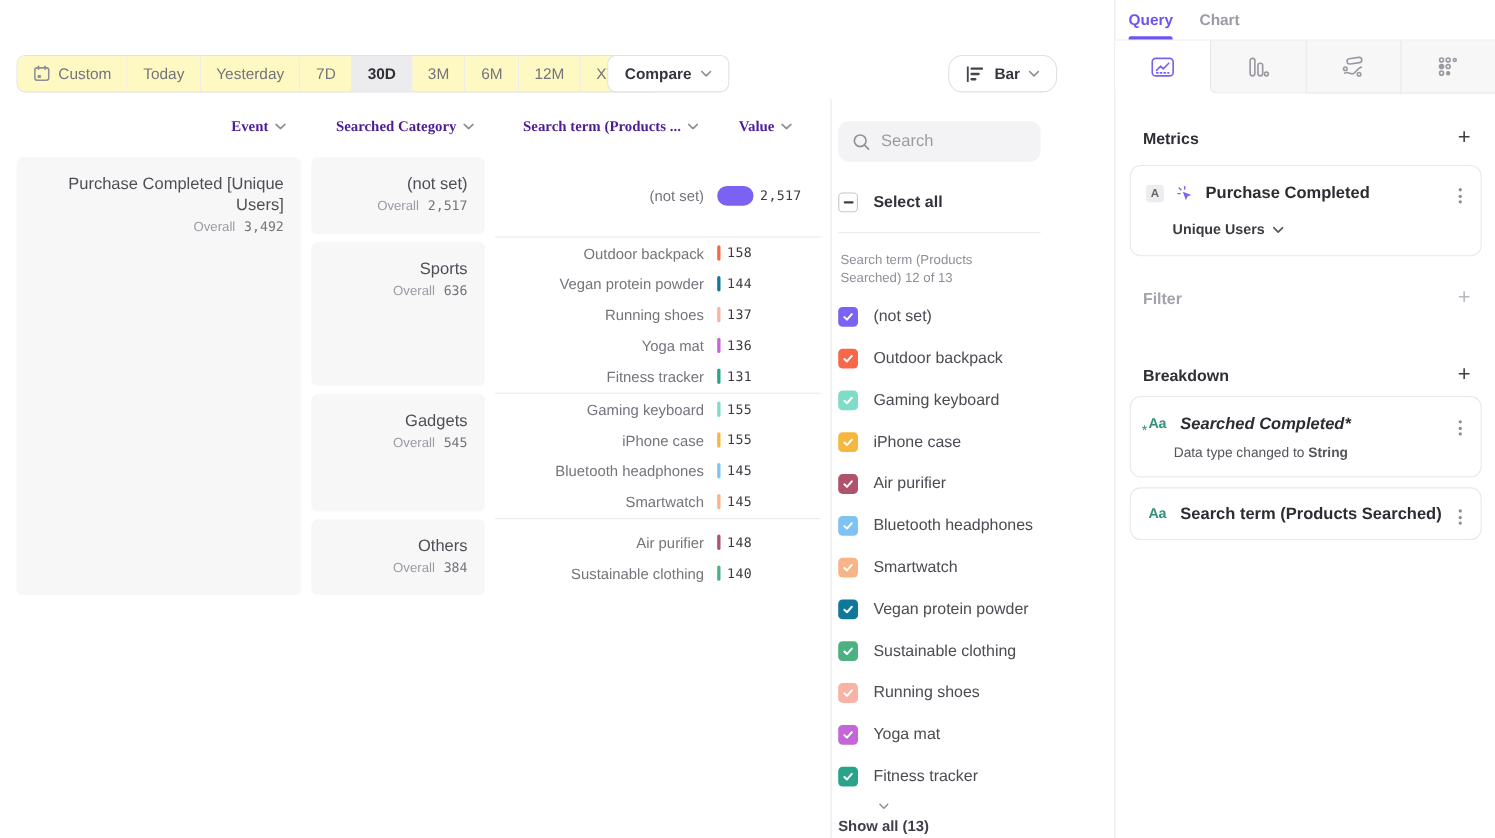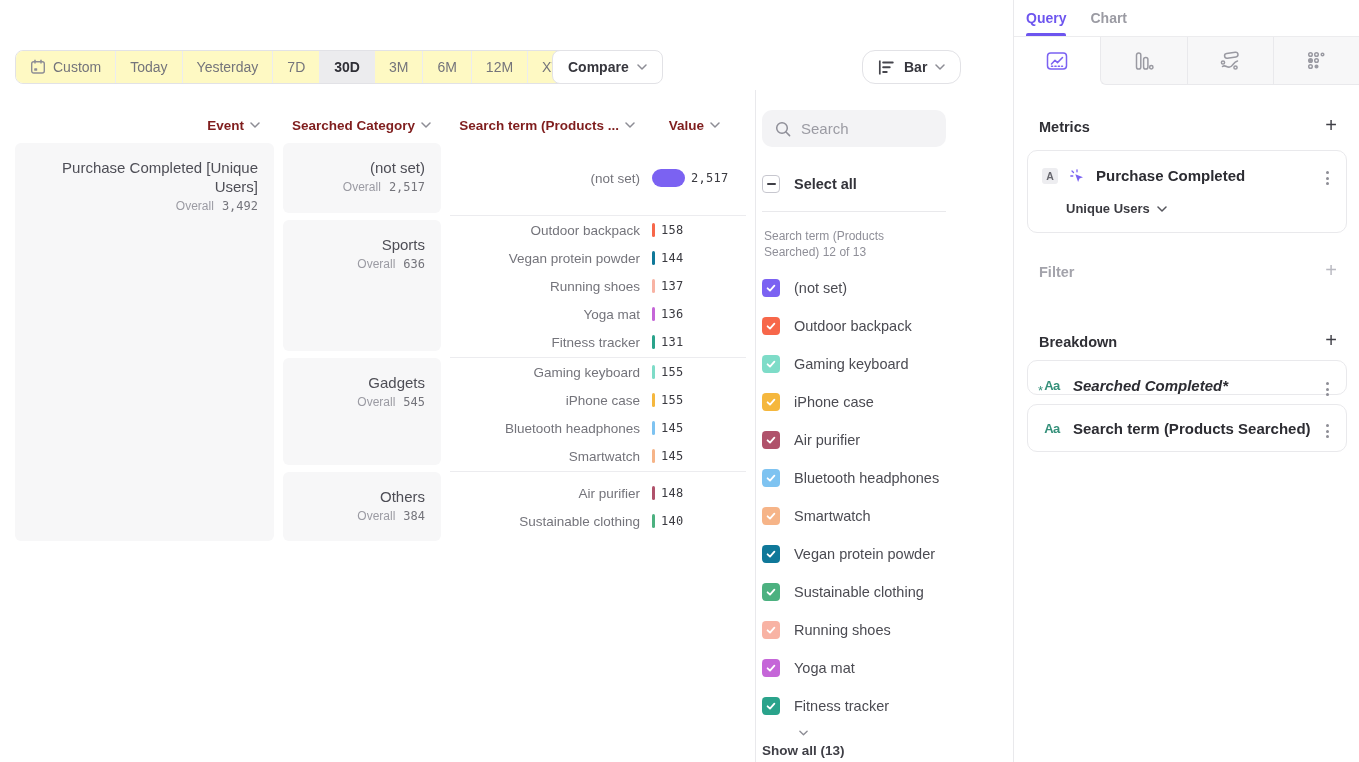--- a/index.html
+++ b/index.html
@@ -18,22 +18,22 @@
   .cal-svg, .chev { flex:none; }
   .chev { fill:none; stroke:currentColor; stroke-width:1.5; stroke-linecap:round; stroke-linejoin:round; }
   .rng .chev, .btn .chev { color:#8d8d95; }
   .btn { position:absolute; height:34px; display:flex; align-items:center; gap:8px; padding:0 15px;
     border:1px solid #e2e2e6; border-radius:8px; background:#fff; font-size:14px; font-weight:bold;
     color:#36363d; cursor:pointer; }
   #compare-btn { left:552px; top:50px; }
   #bar-btn { left:862px; top:50px;border-radius:13px; }
 
   
-  .colhdr { position:absolute; top:117px; height:16px; display:flex; align-items:center;
-    justify-content:flex-end; gap:6px; font-size:13.5px; font-weight:bold; color:#7f1d1d; cursor:pointer; }
+  .colhdr { position:absolute; top:107px; height:16px; display:flex; align-items:center;
+    justify-content:flex-end; gap:6px; font-size:13.5px; font-weight:bold; color:#4c1d95; cursor:pointer;font-family:Liberation Serif, serif; }
   .colhdr .chev { color:#8d8d95; }
 
   
   .card { background:#f7f7f8; border-radius:6px; text-align:right; padding:15px 16px; }
   #event-card { position:absolute; left:15px; top:143px; width:259px; height:398px; }
   .cname { font-size:15px; color:#4e4e56; line-height:19px; }
   .orow { margin-top:3px; font-size:12px; color:#9b9ba3; display:flex; justify-content:flex-end;
     align-items:baseline; gap:8px; }
   .orow .ov { font-size:12px; color:#74747b; }
   #category-col .card { position:absolute; left:0; width:158px; }
@@ -546,20 +546,21 @@
       <div class="scard">
     <div class="bdrow">
       <span class="aawrap"><span class="aa">Aa</span><span class="ast">*</span></span>
       <span class="bdlabel it">Searched Completed*</span>
     </div>
     <div class="kebab">
           <i></i>
           <i></i>
           <i></i>
         </div>
+    <div class="bdnote"><span class="n1">Data type changed to </span><span class="n2">String</span></div>
   </div>
       <div class="scard compact">
     <div class="bdrow">
       <span class="aawrap"><span class="aa">Aa</span></span>
       <span class="bdlabel">Search term (Products Searched)</span>
     </div>
     <div class="kebab">
           <i></i>
           <i></i>
           <i></i>

